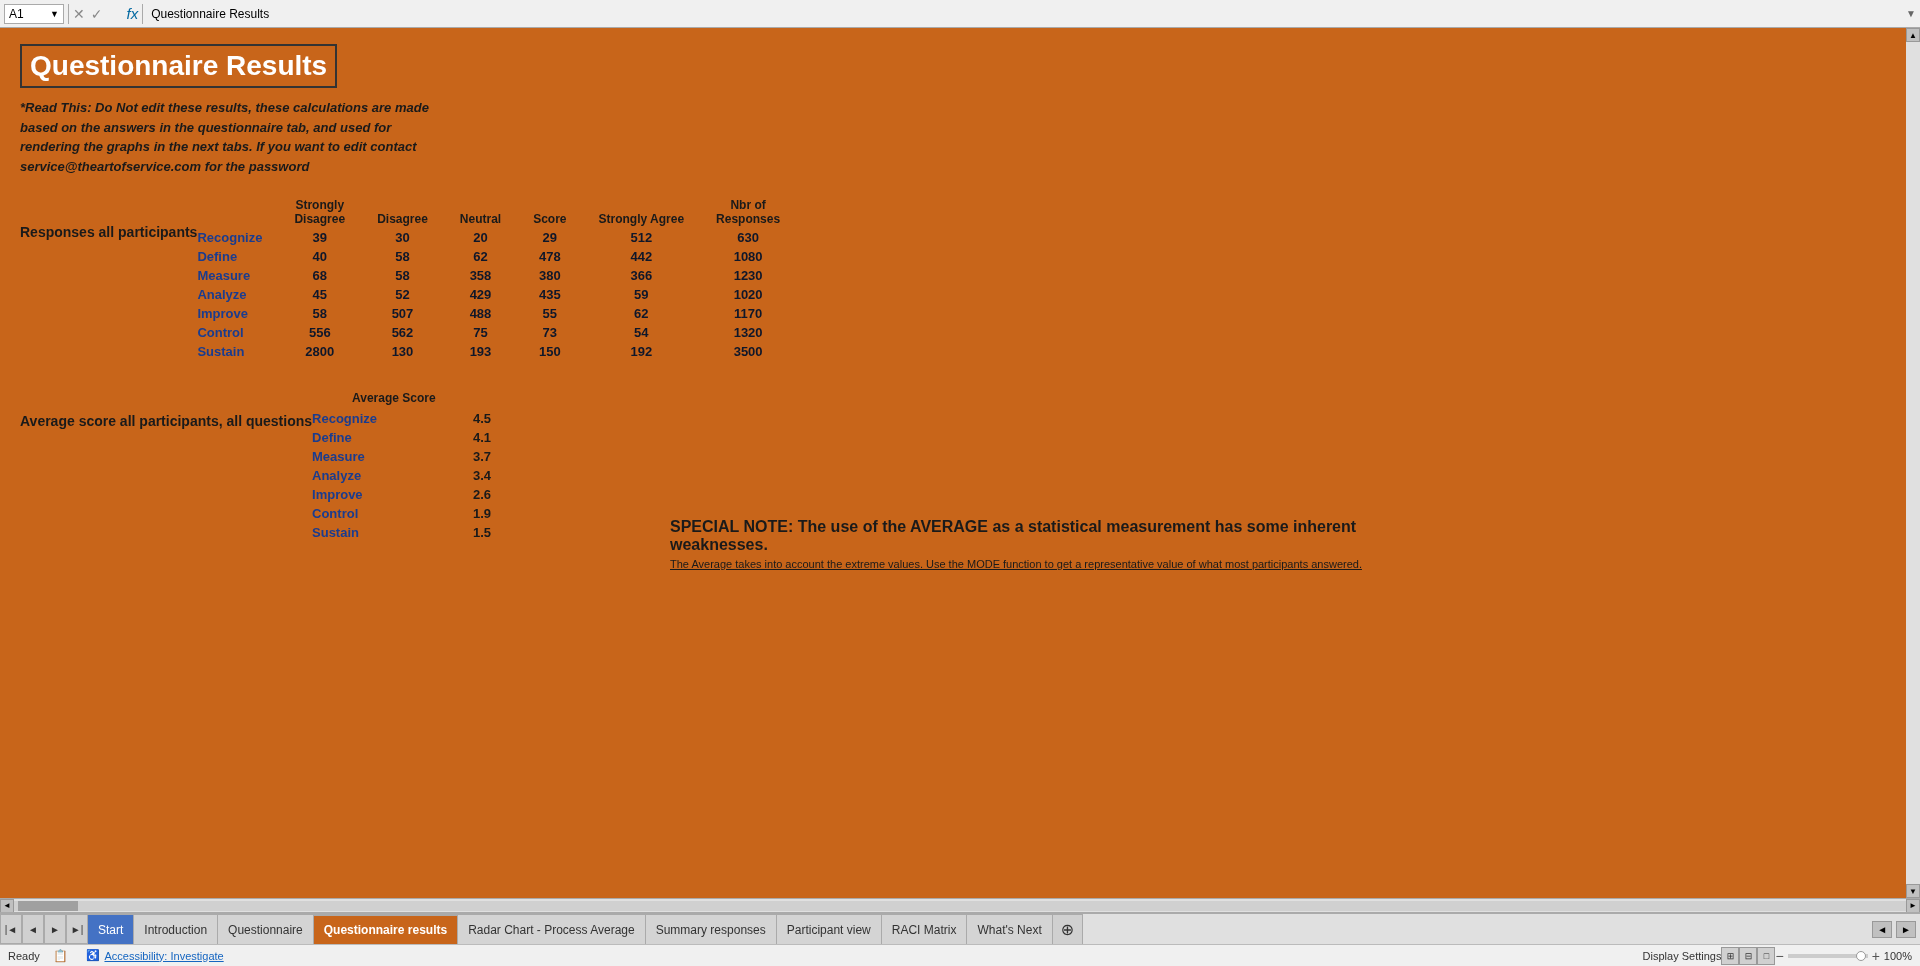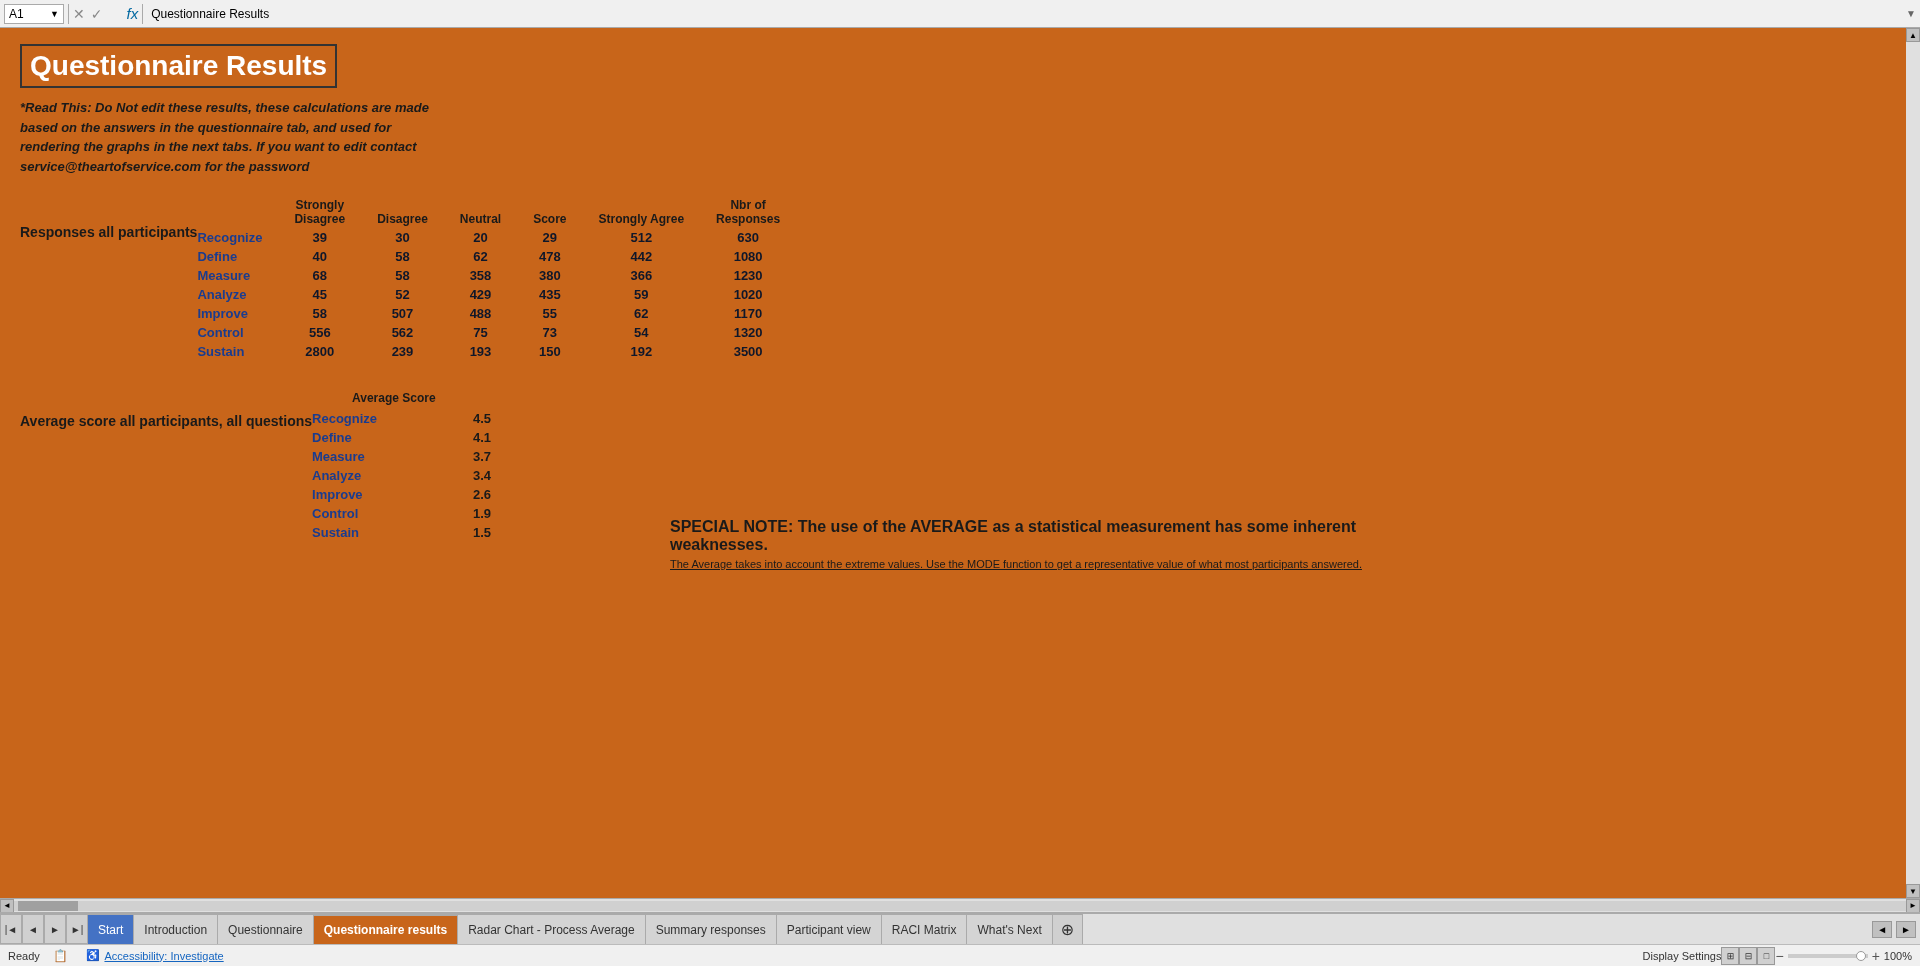--- a/index.html
+++ b/index.html
@@ -211,21 +211,21 @@
                   <td>556</td>
                   <td>562</td>
                   <td>75</td>
                   <td>73</td>
                   <td>54</td>
                   <td>1320</td>
                 </tr>
                 <tr>
                   <td class="row-label">Sustain</td>
                   <td>2800</td>
-                  <td>239</td>
+                  <td>130</td>
                   <td>193</td>
                   <td>150</td>
                   <td>192</td>
                   <td>3500</td>
                 </tr>
               </tbody>
           </table>
         </div>
       </div>
 

